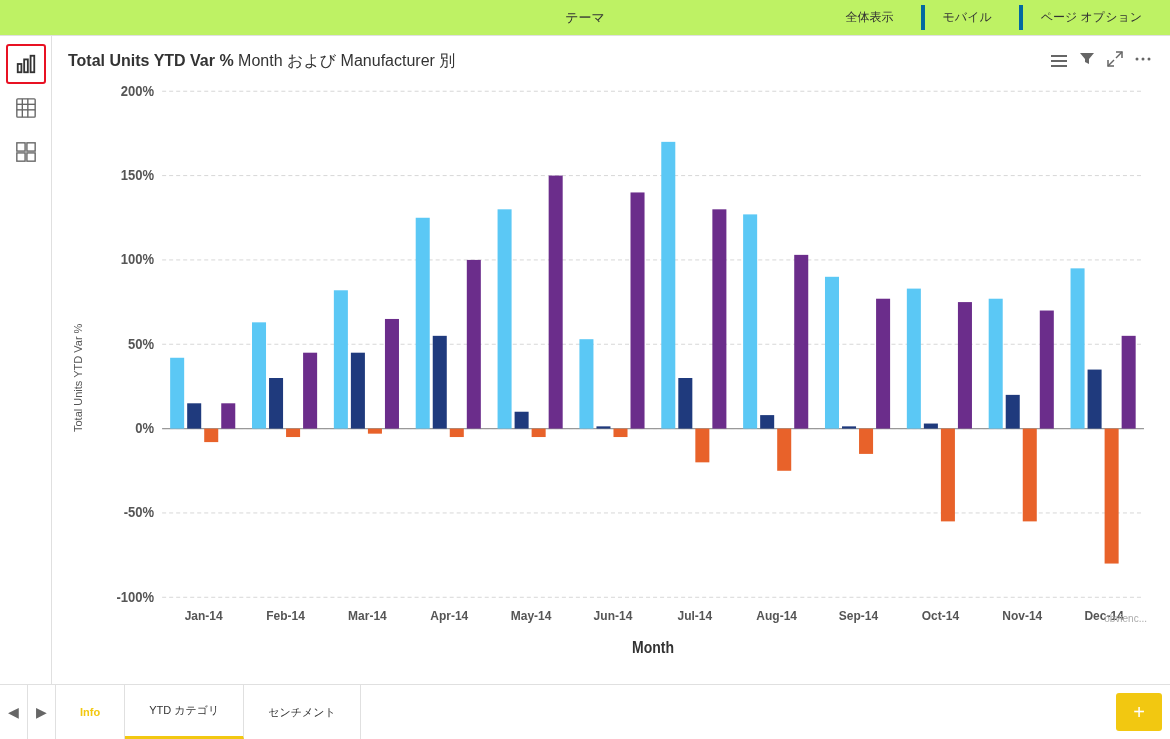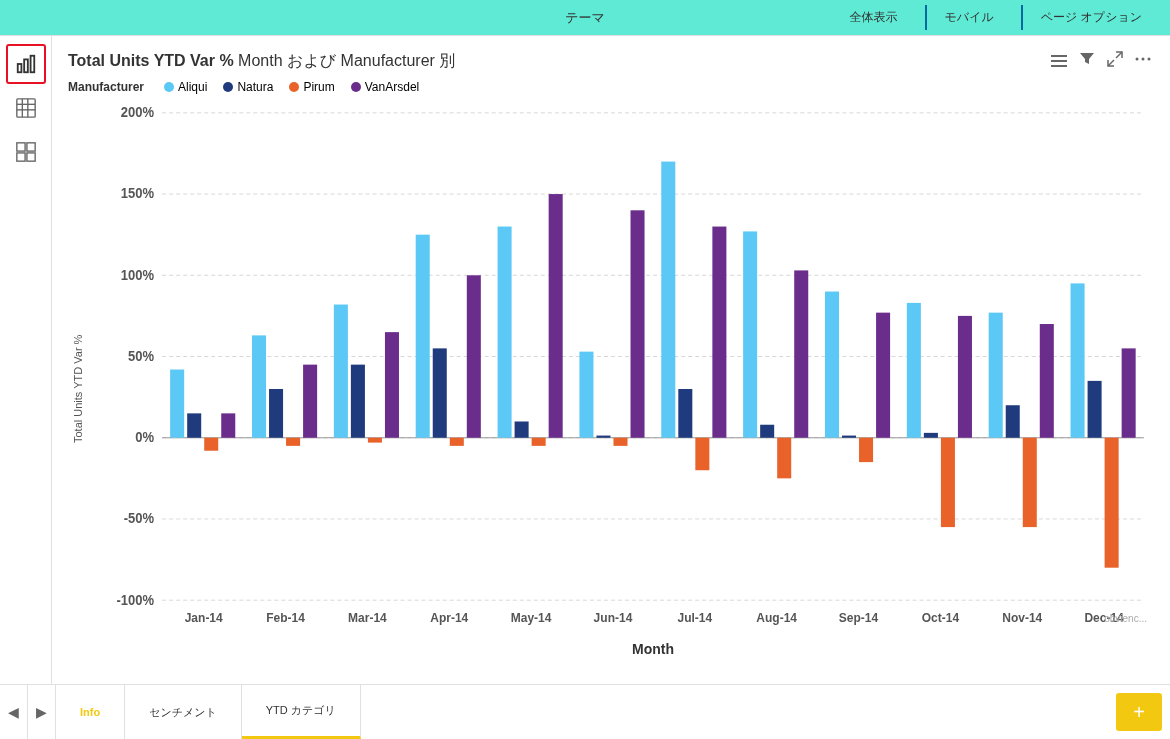--- a/index.html
+++ b/index.html
@@ -5,21 +5,21 @@
     * { box-sizing: border-box; margin: 0; padding: 0; }
     body { font-family: 'Segoe UI', Arial, sans-serif; background: #fff; width: 1170px; height: 739px; overflow: hidden; display: flex; flex-direction: column; }
 
     
     .top-toolbar {
       height: 36px;
       display: flex;
       align-items: center;
       justify-content: flex-end;
       border-bottom: 1px solid #e0e0e0;
-      background: #5eead4;
+      background: #bef264;
       padding: 0 10px;
     }
     .toolbar-center {
       position: absolute;
       left: 50%;
       transform: translateX(-50%);
       font-size: 13px;
       color: #333;
     }
     .toolbar-right {
@@ -27,21 +27,21 @@
       gap: 9px;
       margin-left: auto;
     }
     .toolbar-btn {
       padding: 4px 18px;
       font-size: 12px;
       color: #333;
       border: none;
       background: none;
       cursor: pointer;
-      border-left: 2px solid #0369a1;
+      border-left: 4px solid #0369a1;
     }
     .toolbar-btn:first-child { border-left: none; }
 
     
     .main-area {
       display: flex;
       flex: 1;
       overflow: hidden;
     }
 
@@ -290,39 +290,20 @@
         <div class="chart-icon-btn">
           <svg width="16" height="16" viewBox="0 0 16 16" fill="#666">
             <circle cx="2" cy="8" r="1.5"></circle>
             <circle cx="8" cy="8" r="1.5"></circle>
             <circle cx="14" cy="8" r="1.5"></circle>
           </svg>
         </div>
       </div>
     </div>
 
-    <div class="legend">
-      <span class="legend-label">Manufacturer</span>
-      <div class="legend-item">
-        <div class="legend-dot" style="background:#5bc8f5;"></div>
-        <span>Aliqui</span>
-      </div>
-      <div class="legend-item">
-        <div class="legend-dot" style="background:#1f3a7d;"></div>
-        <span>Natura</span>
-      </div>
-      <div class="legend-item">
-        <div class="legend-dot" style="background:#e8622a;"></div>
-        <span>Pirum</span>
-      </div>
-      <div class="legend-item">
-        <div class="legend-dot" style="background:#6b2d8b;"></div>
-        <span>VanArsdel</span>
-      </div>
-    </div>
 
     <div class="chart-svg-wrapper">
       <div class="y-axis-label">Total Units YTD Var %</div>
       <div class="chart-plot">
         <svg id="main-chart" width="100%" height="100%" viewBox="0 0 1060 530" preserveAspectRatio="none">
 
           <defs>
             <style>
               .grid-line { stroke: #d0d0d0; stroke-dasharray: 4,3; stroke-width: 0.8; }
               .axis-text { font-size: 13px; fill: #555; font-family: 'Segoe UI', Arial, sans-serif; }
@@ -455,21 +436,21 @@
 
 </div>
 
 <div class="bottom-tabs">
   <button class="tab-nav-btn">◀</button>
   <button class="tab-nav-btn">▶</button>
   <div class="tabs-list">
     <div class="tab-item active-text" style="color:#f2c811; border-right:1px solid #e0e0e0;">
       <span>Info</span>
     </div>
+    <div class="tab-item active">
+      <span>YTD カテゴリ</span>
+    </div>
     <div class="tab-item">
       <span>センチメント</span>
-    </div>
-    <div class="tab-item active">
-      <span>YTD カテゴリ</span>
     </div>
   </div>
   <button class="tab-add">+</button>
 </div>
 
 </body></html>

